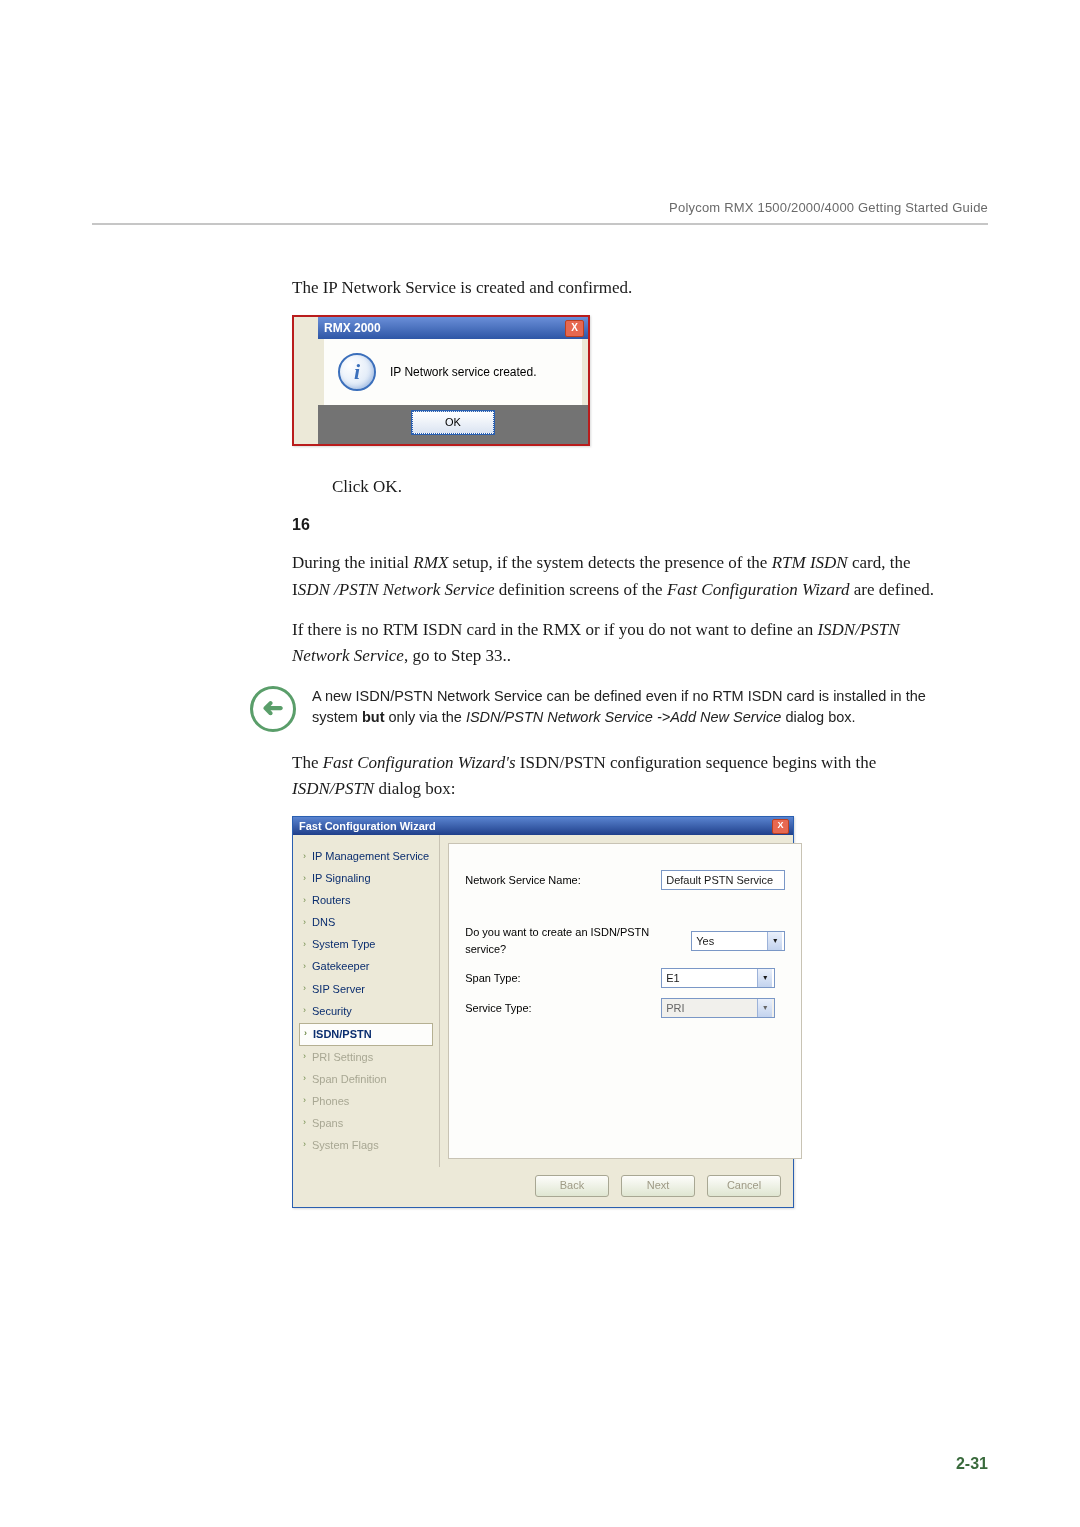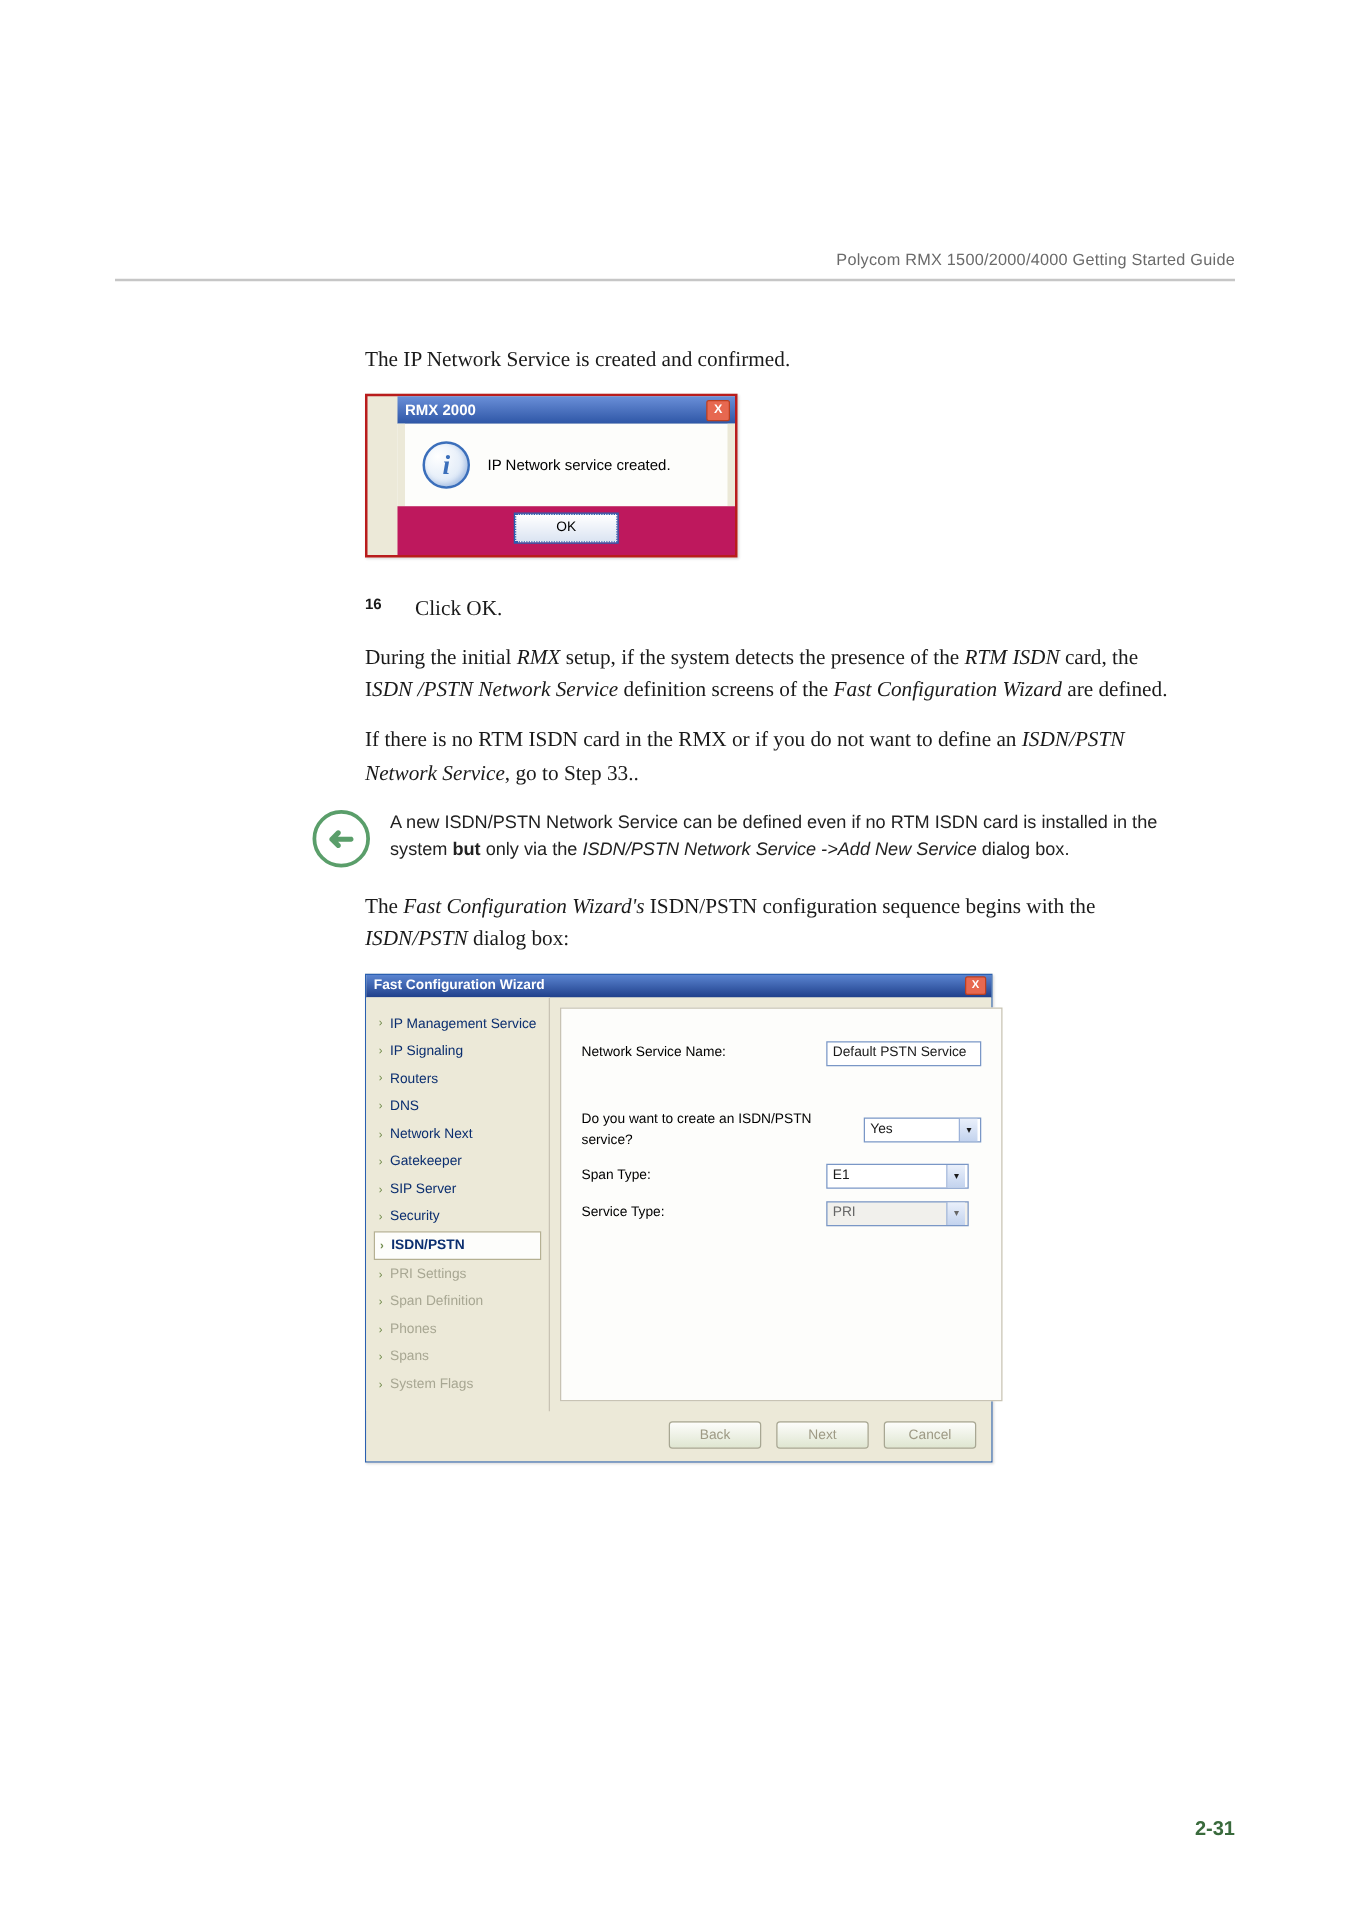--- a/index.html
+++ b/index.html
@@ -92,36 +92,36 @@
     font-size: 22px;
     display: flex;
     align-items: center;
     justify-content: center;
     background: radial-gradient(circle at 30% 30%, #fff, #d0e0f4);
     box-shadow: inset -2px -2px 4px rgba(60,110,190,.3);
   }
   .win-dialog .btnrow {
     text-align: center;
     padding: 6px 0 10px 0;
-    background: #be185d;
+    background: #737373;
     text-decoration: underline;
   }
   .win-dialog .btn {
     display: inline-block;
     width: 80px;
     padding: 2px 0;
     background: linear-gradient(#fff, #dbe4f2);
     border: 1px dotted #2a5fb0;
     outline: 1px solid #2a5fb0;
     font-size: 11px;
     text-align: center;
   }
 
   .num-step { display: flex; gap: 12px; margin-bottom: 12px; }
-  .num-step .num { font-weight: bold; font-size: 12px; font-family: Arial, sans-serif; width: 28px; }
+  .num-step .num { font-weight: bold; font-size: 16px; font-family: Arial, sans-serif; width: 28px; margin-top: 39px; }
 
   .note-row { display: flex; gap: 16px; margin: 16px 0 18px 0; align-items: flex-start; }
   .note-icon {
     width: 40px; height: 40px;
     border: 3px solid #5a9e6a;
     border-radius: 50%;
     display: flex; align-items: center; justify-content: center;
     flex: 0 0 40px;
     margin-left: 158px;
   }
@@ -322,21 +322,21 @@
           <div class="item completed">
               <span class="chev">›</span>
               <span>Routers</span>
             </div>
           <div class="item completed">
               <span class="chev">›</span>
               <span>DNS</span>
             </div>
           <div class="item completed">
               <span class="chev">›</span>
-              <span>Network Next</span>
+              <span>System Type</span>
             </div>
           <div class="item completed">
               <span class="chev">›</span>
               <span>Gatekeeper</span>
             </div>
           <div class="item completed">
               <span class="chev">›</span>
               <span>SIP Server</span>
             </div>
           <div class="item completed">

